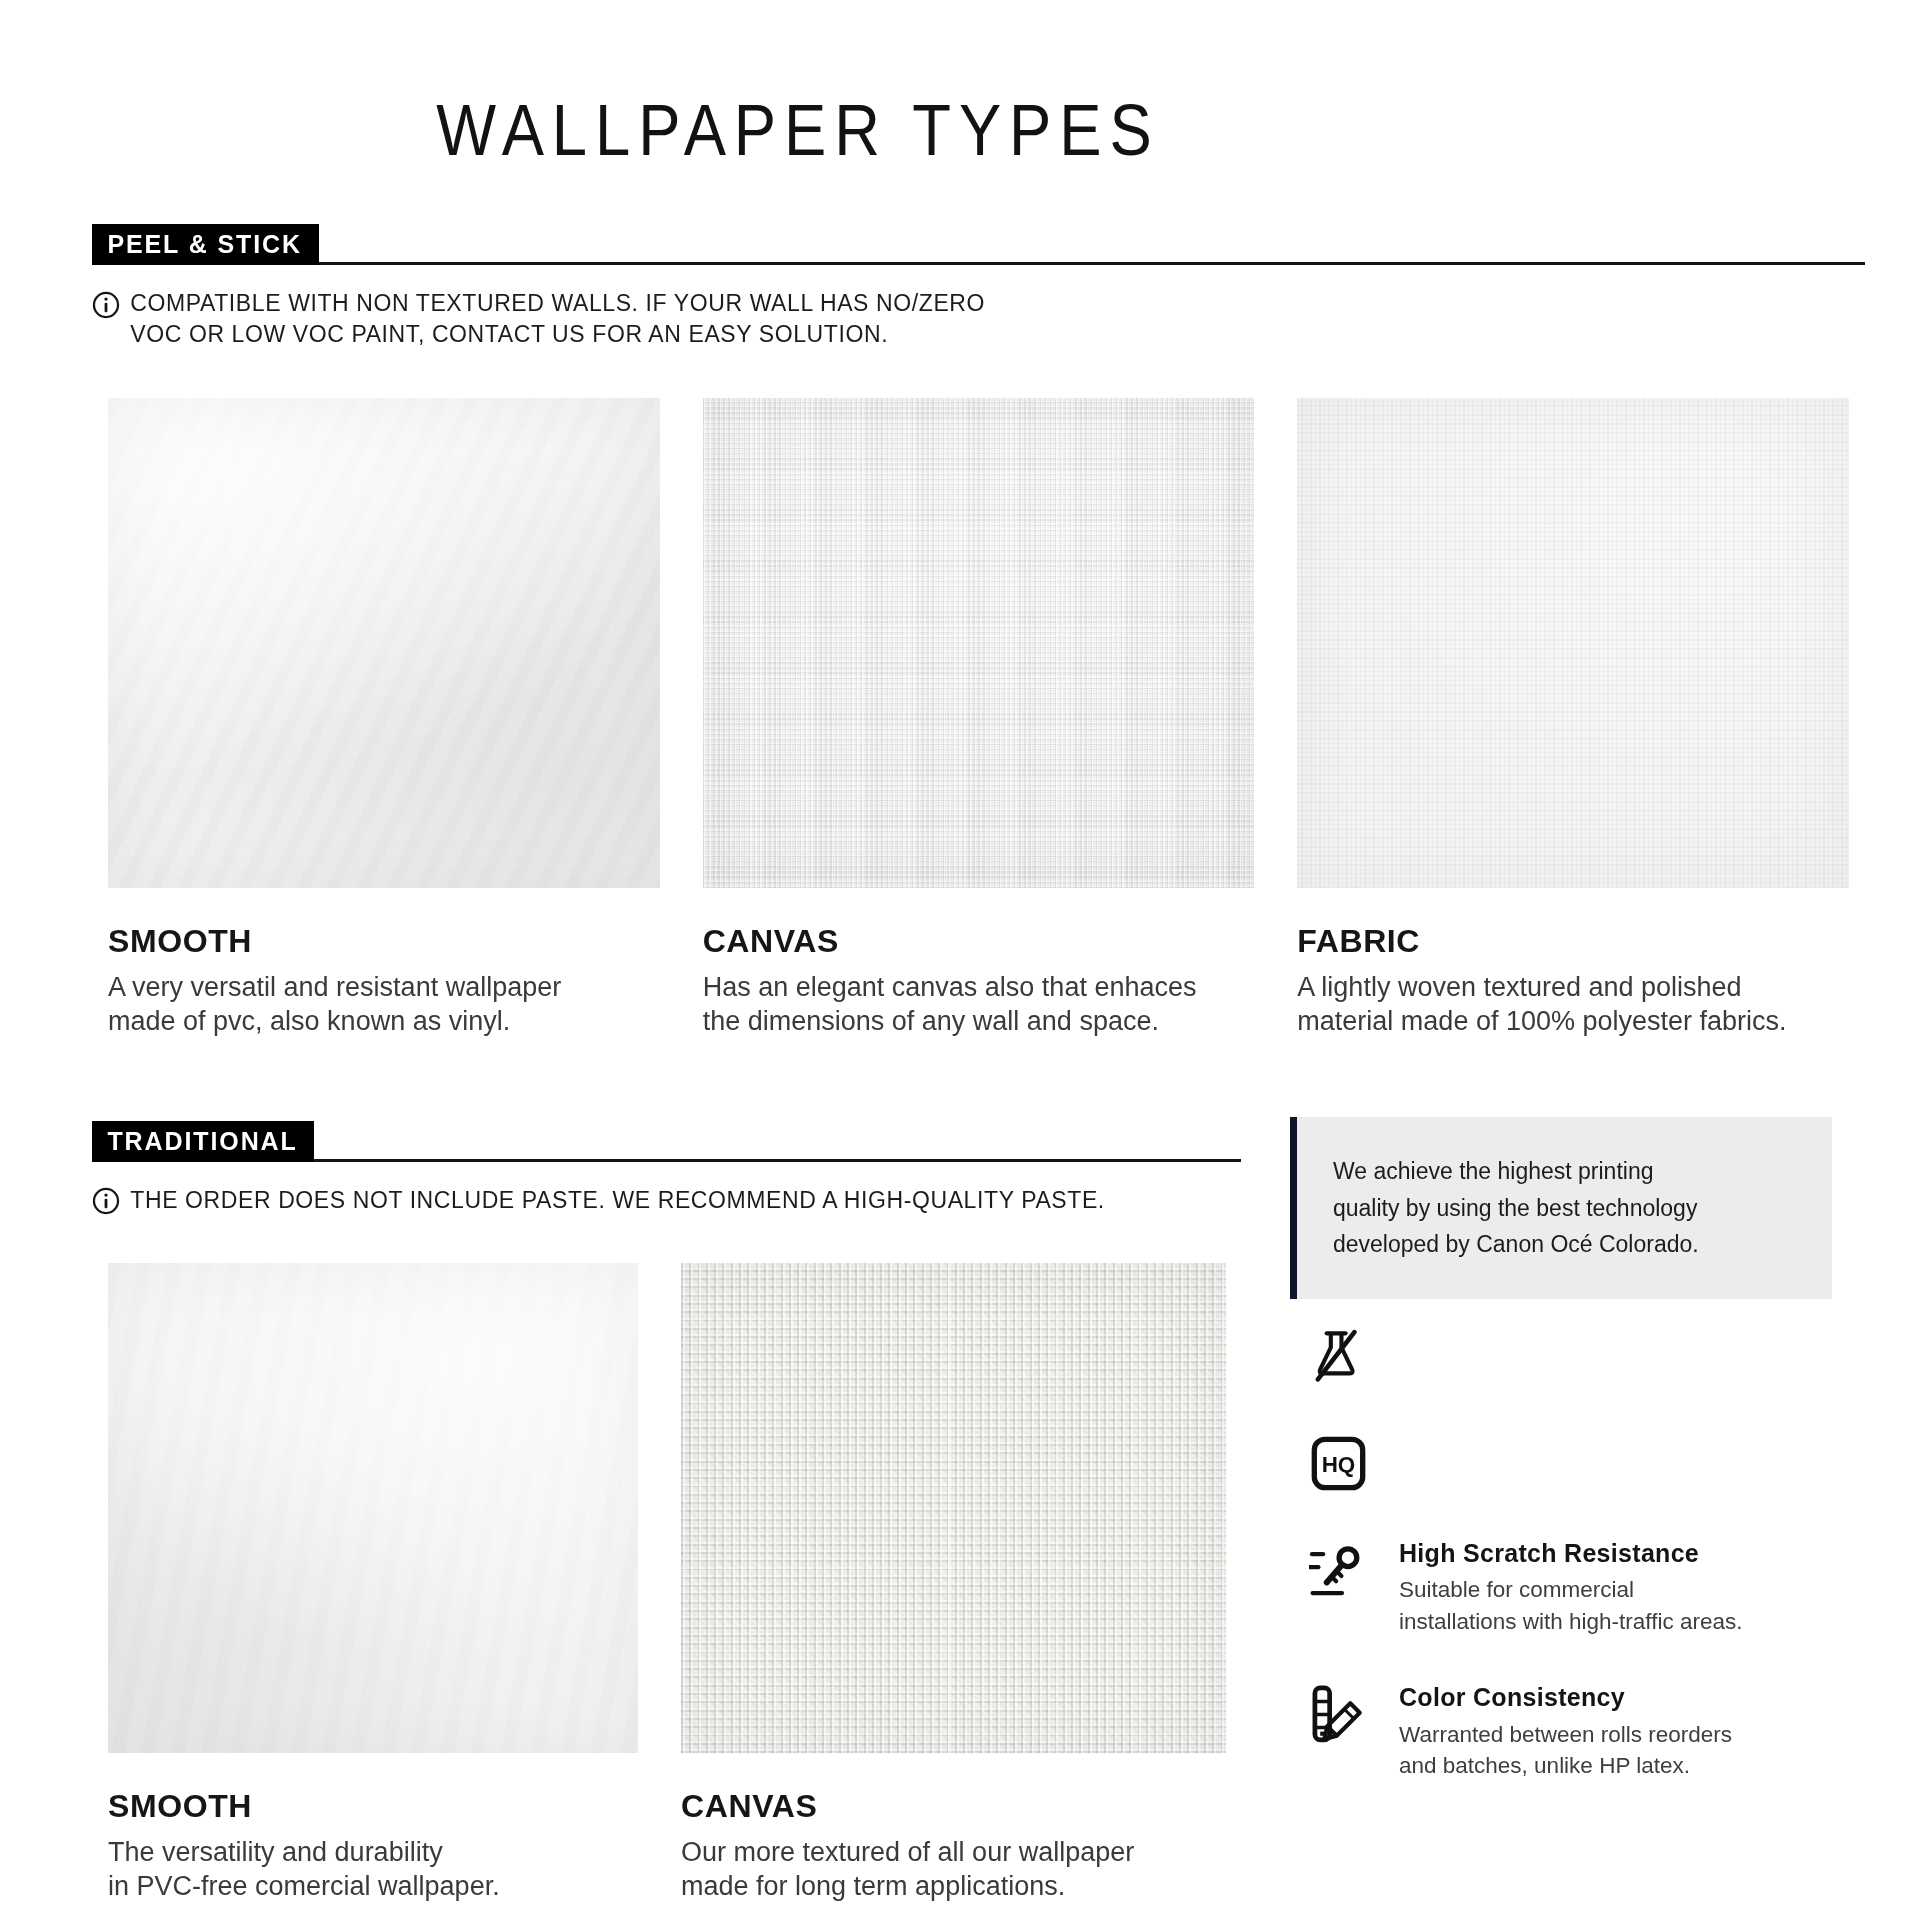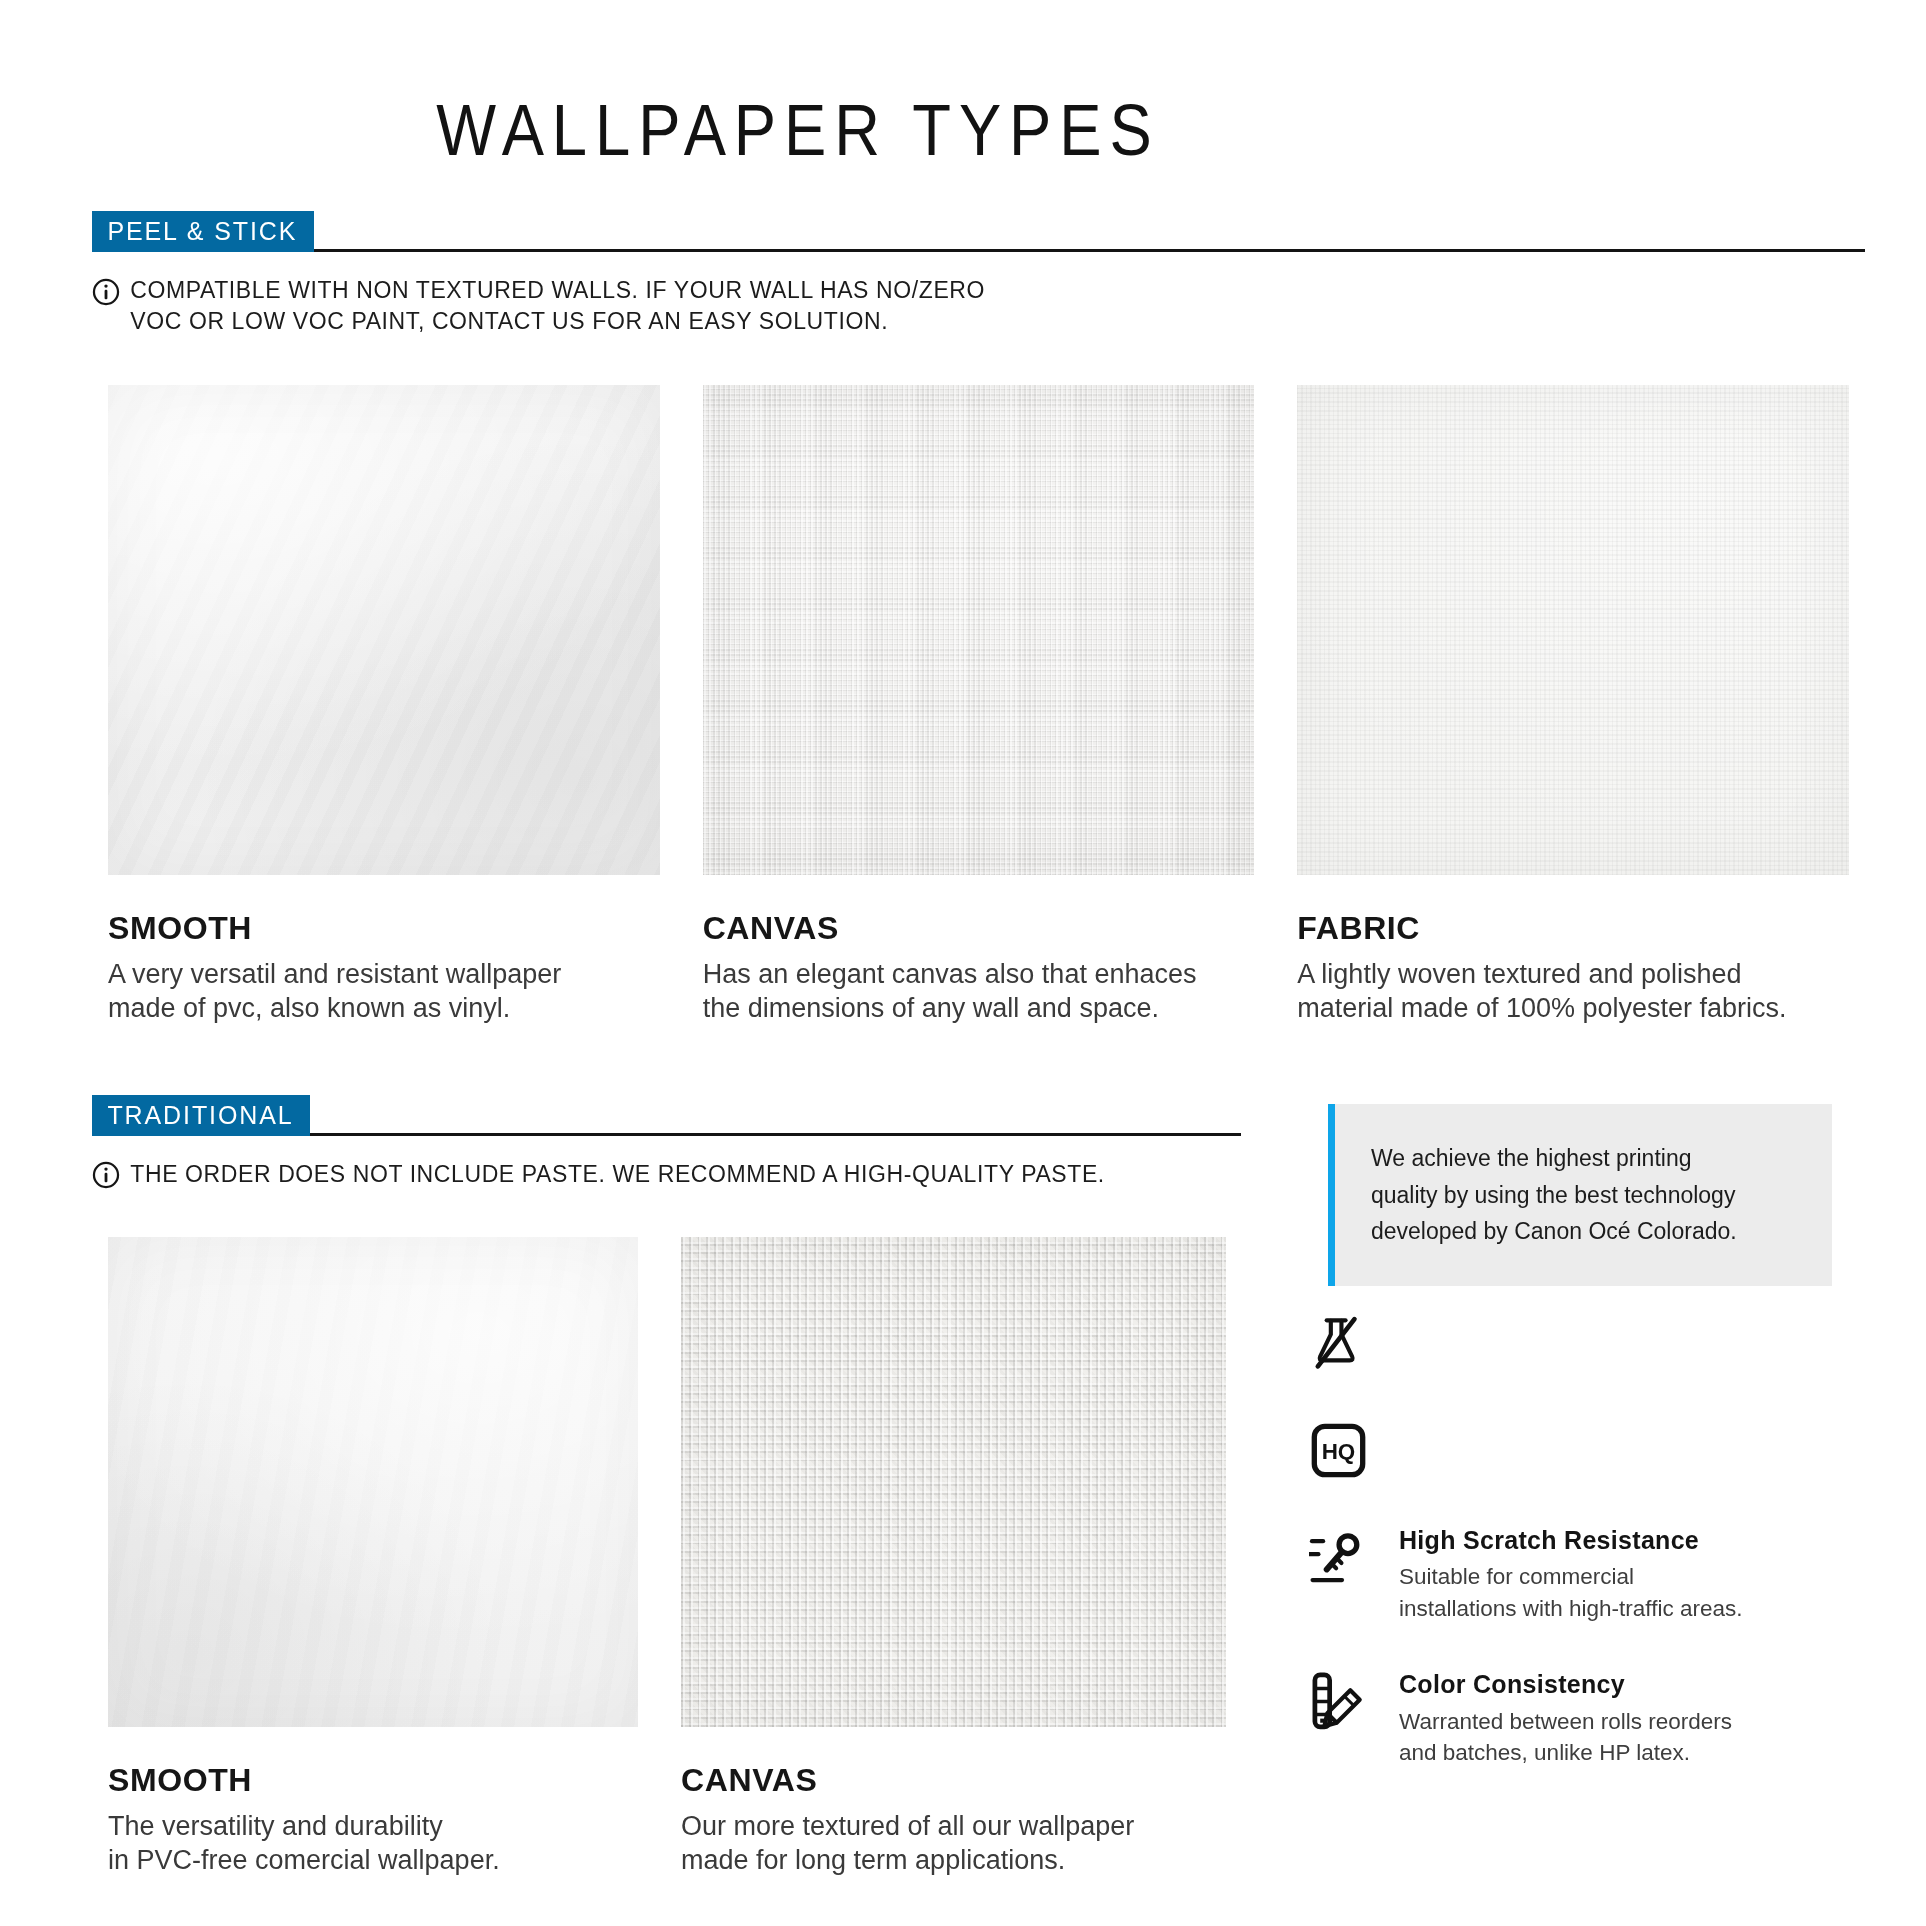--- a/index.html
+++ b/index.html
@@ -7,22 +7,22 @@
        font-family:"Liberation Sans","DejaVu Sans",sans-serif;color:#151515;}
   .page{padding:89px 61px 0 92px;box-sizing:border-box;width:1926px;height:1530px;}
 
   
   .title-wrap{width:1412px;text-align:center;margin:0 0 40px 0;}
   .title{display:inline-block;margin:0;font-size:72px;font-weight:400;letter-spacing:9px;
          transform:scaleX(.88);transform-origin:center;white-space:nowrap;color:#121212;}
 
   
   .sec-head{display:flex;align-items:flex-end;}
-  .badge{background:#0369a1;color:#ffffff;font-size:25px;font-weight:normal;letter-spacing:1.9px;
-         padding:7.7px 16.7px 8.3px 15.4px;line-height:1;white-space:nowrap;}
+  .badge{background:#000000;color:#ffffff;font-size:25px;font-weight:bold;letter-spacing:1.9px;
+         padding:7.7px 16.7px 8.3px 15.4px;line-height:1;white-space:nowrap;margin-top:13px;}
   .head-rule{flex:1;border-bottom:3.9px solid #141414;}
 
   
   .note{display:flex;align-items:flex-start;margin-top:23px;}
   .note-ic{width:28px;height:28px;flex:none;margin:2.6px 10.3px 0 0;}
   .note-ic svg{width:28px;height:28px;display:block;}
   .note-text{margin:0;font-size:23px;line-height:1.36;letter-spacing:0.6px;white-space:pre-line;color:#1c1c1c;}
 
   
   .swatch-grid{display:grid;gap:11px;margin-top:31px;}
@@ -55,22 +55,22 @@
   .t-canvas-2{background-color:#f0efec;background-image:
     repeating-linear-gradient(90deg, rgba(0,0,0,.085) 0 1.9px, rgba(255,255,255,.55) 1.9px 3.9px, rgba(0,0,0,0) 3.9px 8.3px),
     repeating-linear-gradient(0deg, rgba(0,0,0,.08) 0 1.9px, rgba(255,255,255,.5) 1.9px 3.9px, rgba(0,0,0,0) 3.9px 8.3px),
     repeating-linear-gradient(45deg, rgba(0,0,0,.022) 0 3.2px, rgba(0,0,0,0) 3.2px 7px);}
 
   
   .lower{display:flex;margin-top:54px;}
   .left-col{width:1149px;flex:none;}
   .aside{flex:1;margin-left:49px;padding-top:9px;}
 
-  .quote{background:#ececec;border-left:7px solid #0ea5e9;margin-right:33px;
-         padding:36px 30px 36px 36px;font-size:23px;line-height:1.6;color:#1c1c1c;white-space:pre-line;margin-left:38px;}
+  .quote{background:#ececec;border-left:7px solid #0f172a;margin-right:33px;
+         padding:36px 30px 36px 36px;font-size:23px;line-height:1.6;color:#1c1c1c;white-space:pre-line;}
 
   .features{list-style:none;margin:27px 0 0 0;padding:0 0 0 19px;}
   .feature{display:flex;margin-bottom:46px;}
   .f-ic{width:62px;flex:none;margin-right:28px;padding-top:1.3px;text-align:right;}
   .f-ic svg{width:59px;height:59px;display:block;}
   .f-title{font-size:25px;font-weight:bold;margin:0 0 6.4px 0;letter-spacing:0.3px;color:#141414;}
   .f-desc{font-size:22.5px;line-height:1.4;color:#3e3e3e;margin:0;white-space:pre-line;}
 
   .bottom-rule{border-top:3.2px solid #1a1a1a;margin-top:54px;}
 </style>

